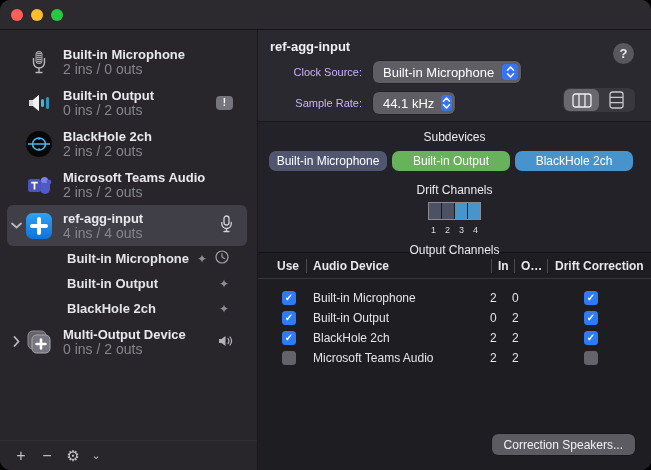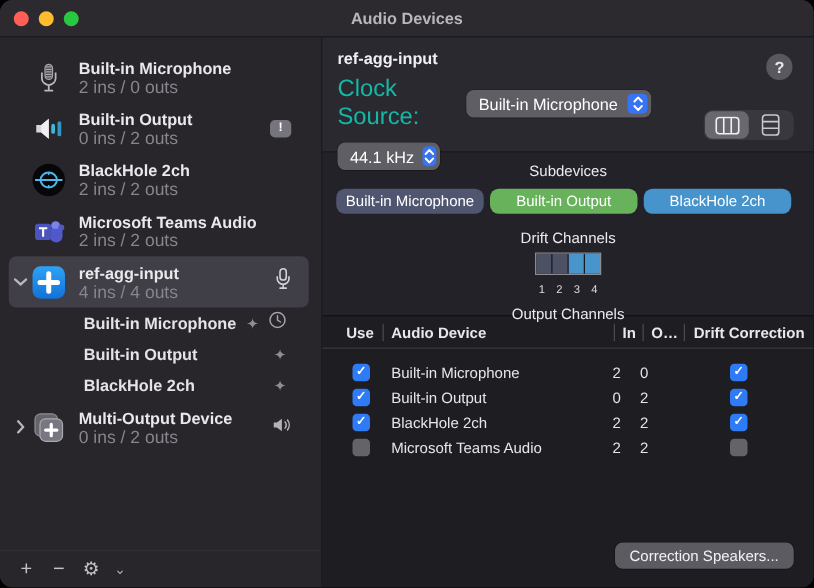--- a/index.html
+++ b/index.html
@@ -41,21 +41,21 @@
   .sfooter .fbtn { width:26px; text-align:center; font-size:16px; line-height:16px; }
   .sfooter .gear { font-size:15px; }
   .sfooter .fchev { font-size:11px; width:20px; text-align:center; color:#b6b5bb; }
 
   
   .dheader { height:92px; background:#2b2930; border-bottom:1px solid #19181b; padding:9px 12px 0 12px; position:relative; flex:none; }
   .dtitle { font-size:13px; font-weight:bold; color:#f0eff3; margin-bottom:7px; }
   .helpbtn { position:absolute; right:17px; top:13px; width:21px; height:21px; border-radius:50%; background:#59585e;
              color:#e9e8ec; font-size:13px; font-weight:bold; display:flex; align-items:center; justify-content:center; }
   .formrow { display:flex; align-items:center; margin-bottom:9px; }
-  .flabel { width:92px; font-size:19px; color:#14b8a6; margin-right:11px; flex:none; }
+  .flabel { width:92px; text-align:right; font-size:11px; color:#c4b5fd; margin-right:11px; flex:none; }
   .dropdown { height:22px; background:#5f5e64; border-radius:6px; display:flex; align-items:center;
               padding:0 3px 0 10px; box-shadow:0 0 0 0.5px rgba(0,0,0,0.35); }
   .dropdown .dval { font-size:13px; color:#fff; margin-right:7px; white-space:nowrap; }
   .stepper { width:16px; height:16px; border-radius:4px; background:#3674f5; display:flex; flex-direction:column;
              align-items:center; justify-content:center; gap:1px; }
   .dd-clock { width:148px; justify-content:space-between; }
   .dd-rate  { width:82px;  justify-content:space-between; }
   .segctl { position:absolute; right:16px; top:58px; width:72px; height:24px; background:#39383e; border-radius:7px;
             display:flex; padding:1px; }
   .seg { flex:1; display:flex; align-items:center; justify-content:center; border-radius:6px; }
@@ -107,21 +107,20 @@
 <body>
 
 <div class="window">
 
   <div class="titlebar">
     <div class="traffic">
       <div class="light" style="background:#ff5f57"></div>
       <div class="light" style="background:#febc2e"></div>
       <div class="light" style="background:#28c840"></div>
     </div>
-    <div class="title">Audio Devices</div>
   </div>
 
   <div class="body">
 
     <div class="sidebar">
       <div class="devlist">
 
         <div class="devrow">
           <div class="chevcell"></div>
           <div class="icon">
@@ -290,20 +289,21 @@
             <span class="dval">Built-in Microphone</span>
             <span class="stepper">
               <svg width="9" height="12" viewBox="0 0 9 12">
                 <path d="M1.5 4.2L4.5 1l3 3.2M1.5 7.8l3 3.2 3-3.2" fill="none" stroke="#fff" stroke-width="1.5" stroke-linecap="round" stroke-linejoin="round"></path>
               </svg>
             </span>
           </div>
         </div>
 
         <div class="formrow">
+          <div class="flabel">Sample Rate:</div>
           <div class="dropdown dd-rate">
             <span class="dval">44.1 kHz</span>
             <span class="stepper">
               <svg width="9" height="12" viewBox="0 0 9 12">
                 <path d="M1.5 4.2L4.5 1l3 3.2M1.5 7.8l3 3.2 3-3.2" fill="none" stroke="#fff" stroke-width="1.5" stroke-linecap="round" stroke-linejoin="round"></path>
               </svg>
             </span>
           </div>
         </div>
 

